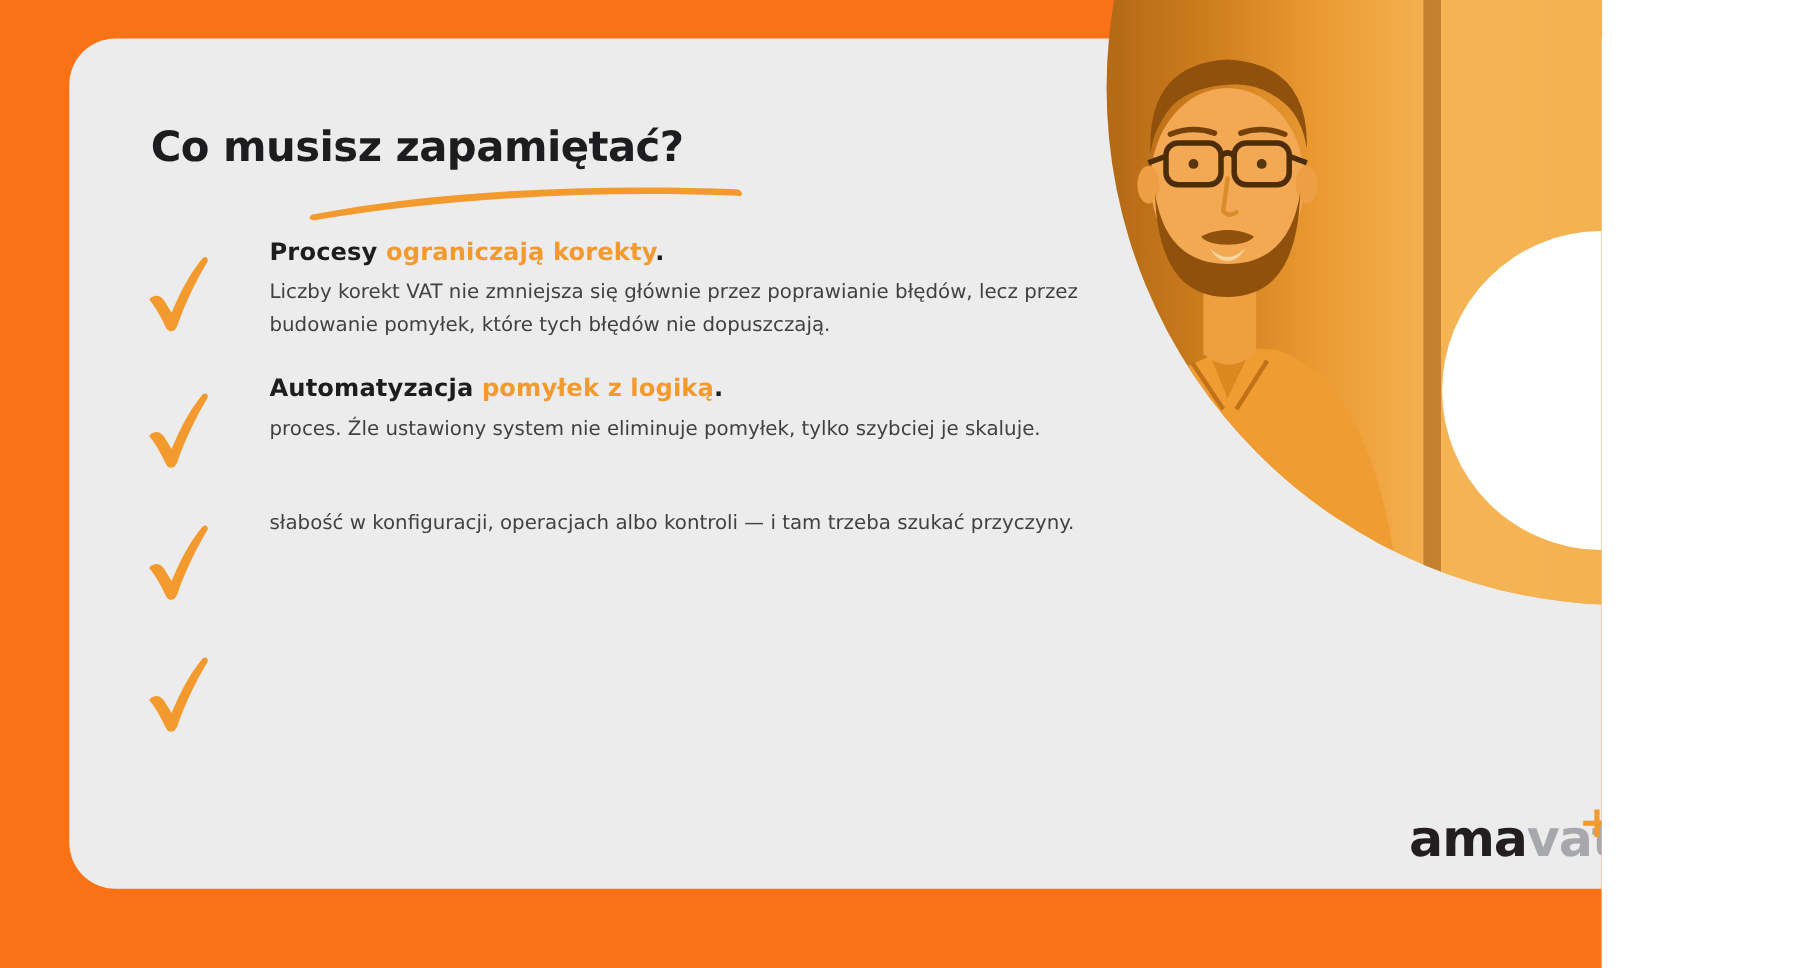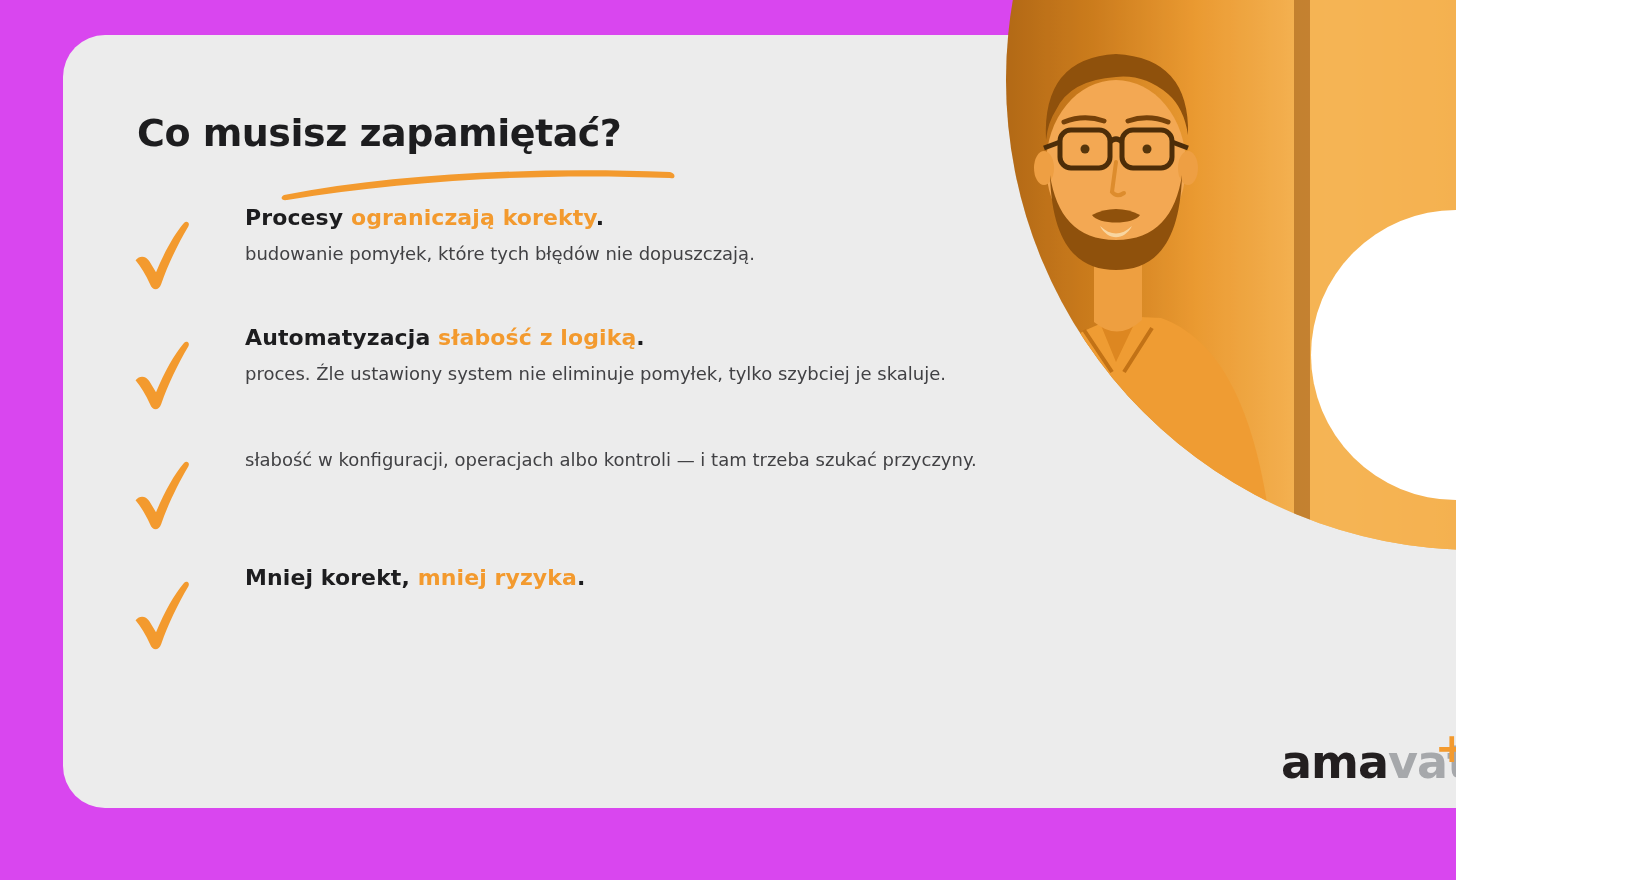--- a/index.html
+++ b/index.html
@@ -1,30 +1,30 @@
 <!DOCTYPE html>
 <html><head>
 <meta charset="utf-8">
 <style>
   * { margin:0; padding:0; box-sizing:border-box; }
   html,body { background:#fff; }
   .canvas {
-    position:relative; width:1456px; height:880px; background:#d946ef;
+    position:relative; width:1456px; height:880px; background:#f97316;
     overflow:hidden; font-family:"DejaVu Sans", sans-serif;
   }
   .card {
     position:absolute; left:63px; top:35px; width:1449px; height:773px;
     background:#ECECEC; border-radius:42px;
   }
   .page-title {
     position:absolute; left:74px; top:76px;
     font-size:38px; font-weight:700; color:#1D1D1F; letter-spacing:-0.5px;
   }
   .swoosh { position:absolute; left:215px; top:128px; width:402px; height:42px; }
-  .items { position:absolute; left:70px; top:170px; width:1120px; }
+  .items { position:absolute; left:70px; top:182px; width:1120px; }
   .item { display:flex; align-items:flex-start; margin-bottom:30px; }
   .check-col { width:112px; flex:0 0 112px; }
   .check-col svg { width:58px; height:78px; margin-top:12px; display:block; }
   .item-text { flex:1 1 auto; }
   .item-heading { font-size:22px; font-weight:700; color:#1D1D1F; margin-bottom:9px; letter-spacing:0.1px; }
   .accent { color:#F39A2E; }
   .item-body { font-size:18px; color:#414144; line-height:30px; }
   .item-body div { white-space:nowrap; }
   .logo {
     position:absolute; left:1218px; top:700px; font-size:46px; font-weight:700;
@@ -56,33 +56,34 @@
 
       <div class="item">
         <div class="check-col">
           <svg viewBox="0 0 68 86" aria-hidden="true">
             <path d="M3 48 C8 42 15 43 19 49 L27 62 C37 38 48 18 60 4 C63 1 67 4 65 8 C53 28 41 53 33 76 C30 84 23 84 20 76 C15 65 9 55 3 48 Z" fill="#F39A2E"></path>
           </svg>
         </div>
         <div class="item-text">
           <div class="item-heading"><span>Procesy </span><span class="accent">ograniczają korekty</span><span>.</span></div>
           <div class="item-body">
+            <div>Liczby korekt VAT nie zmniejsza się głównie przez poprawianie błędów, lecz przez</div>
             <div>budowanie pomyłek, które tych błędów nie dopuszczają.</div>
           </div>
         </div>
       </div>
 
       <div class="item">
         <div class="check-col">
           <svg viewBox="0 0 68 86" aria-hidden="true">
             <path d="M3 48 C8 42 15 43 19 49 L27 62 C37 38 48 18 60 4 C63 1 67 4 65 8 C53 28 41 53 33 76 C30 84 23 84 20 76 C15 65 9 55 3 48 Z" fill="#F39A2E"></path>
           </svg>
         </div>
         <div class="item-text">
-          <div class="item-heading"><span>Automatyzacja </span><span class="accent">słabość z logiką</span><span>.</span></div>
+          <div class="item-heading"><span>Automatyzacja </span><span class="accent">pomyłek z logiką</span><span>.</span></div>
           <div class="item-body">
             <div>proces. Źle ustawiony system nie eliminuje pomyłek, tylko szybciej je skaluje.</div>
           </div>
         </div>
       </div>
 
       <div class="item">
         <div class="check-col">
           <svg viewBox="0 0 68 86" aria-hidden="true">
             <path d="M3 48 C8 42 15 43 19 49 L27 62 C37 38 48 18 60 4 C63 1 67 4 65 8 C53 28 41 53 33 76 C30 84 23 84 20 76 C15 65 9 55 3 48 Z" fill="#F39A2E"></path>
@@ -95,21 +96,20 @@
         </div>
       </div>
 
       <div class="item">
         <div class="check-col">
           <svg viewBox="0 0 68 86" aria-hidden="true">
             <path d="M3 48 C8 42 15 43 19 49 L27 62 C37 38 48 18 60 4 C63 1 67 4 65 8 C53 28 41 53 33 76 C30 84 23 84 20 76 C15 65 9 55 3 48 Z" fill="#F39A2E"></path>
           </svg>
         </div>
         <div class="item-text">
-          <div class="item-heading"><span>Mniej korekt, </span><span class="accent">mniej ryzyka</span><span>.</span></div>
         </div>
       </div>
 
     </div>
 
     <div class="logo"><span>ama</span><span class="l-gray">va</span><span class="logo-t"><span>t</span><span class="logo-plus">+</span></span><sup>®</sup></div>
 
   </div>
 
   <svg class="photo-svg" viewBox="1120 0 520 600" aria-hidden="true">

